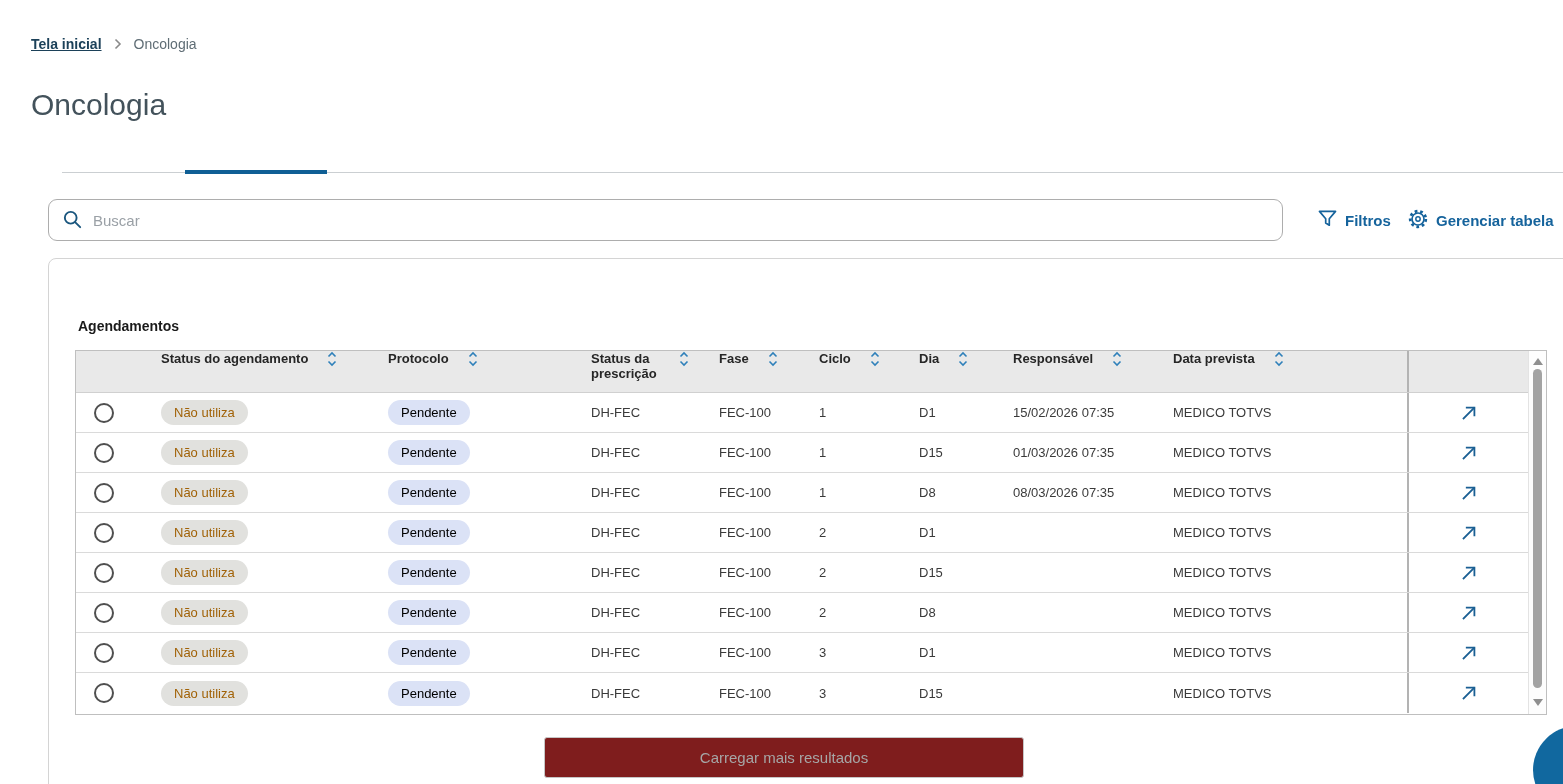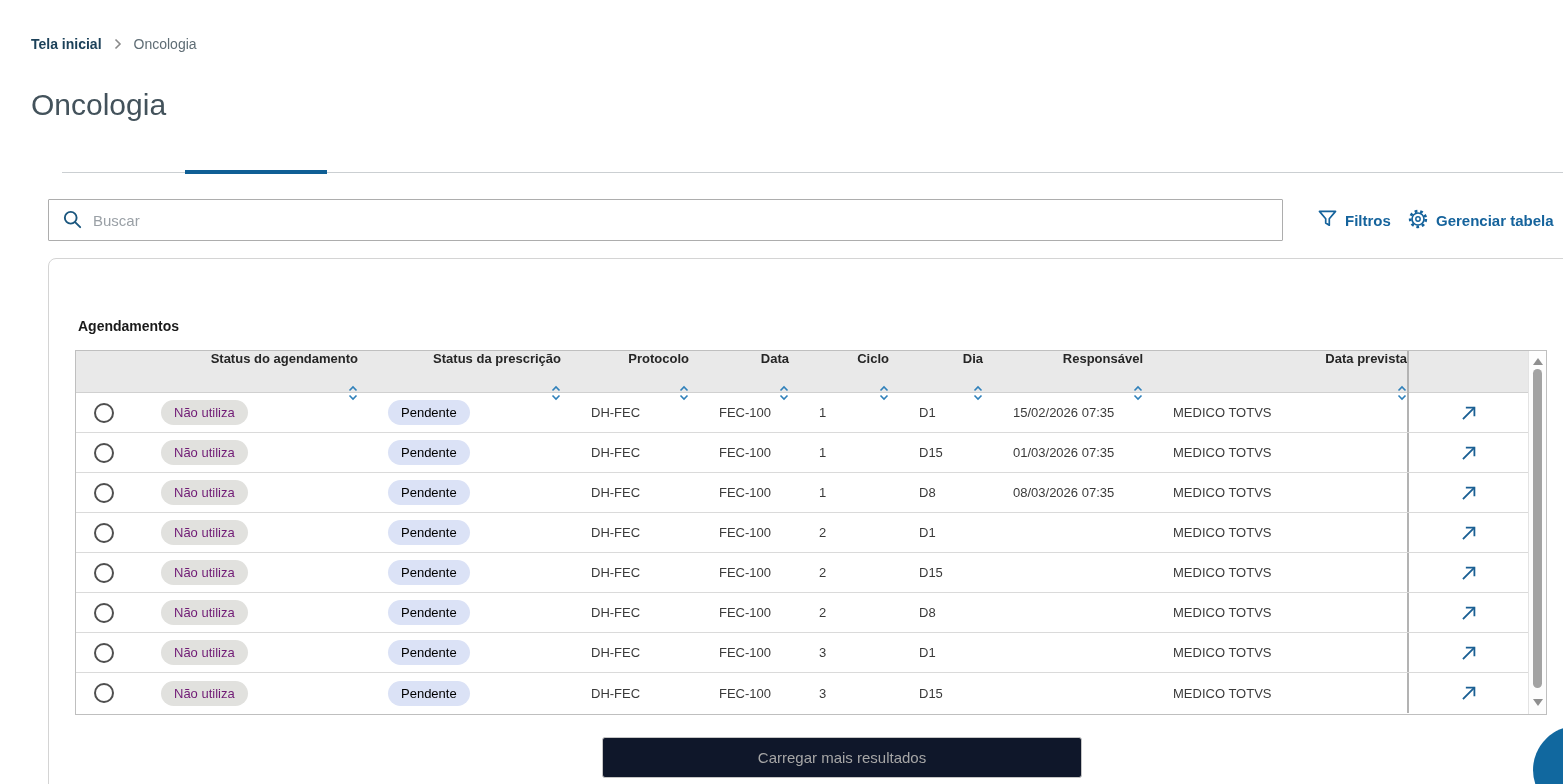--- a/index.html
+++ b/index.html
@@ -12,21 +12,21 @@
     color: #3a3a3a;
   }
 
   
   .breadcrumb {
     position: absolute; left: 31px; top: 36px;
     display: flex; align-items: center; gap: 12px;
     font-size: 14px;
   }
   .crumb-link {
-    color: #1c4159; font-weight: 700; cursor: pointer;
+    color: #1c4159; font-weight: 700; text-decoration: underline; cursor: pointer;
   }
   .crumb-sep svg { display: block; }
   .crumb-current { color: #5f6d75; }
 
   
   .page-title {
     position: absolute; left: 31px; top: 88px;
     font-size: 30px; font-weight: 400; color: #43525b;
   }
 
@@ -37,21 +37,21 @@
   }
   .tab-indicator {
     position: absolute; left: 185px; top: 170px;
     width: 142px; height: 4px; background: #0f5f95; cursor: pointer;
   }
 
   
   .search-wrap { position: absolute; left: 48px; top: 199px; width: 1235px; height: 42px; }
   .search-input {
     width: 100%; height: 100%;
-    border: 1px solid #adadad; border-radius: 1px;
+    border: 1px solid #adadad; border-radius: 9px;
     padding: 0 12px 0 44px;
     font-size: 15px; font-family: "Liberation Sans", sans-serif;
     color: #3a3a3a; outline: none; background: #fff;
   }
   .search-input::placeholder { color: #9aa0a6; }
   .search-icon { position: absolute; left: 14px; top: 10px; pointer-events: none; }
 
   .tool-btn {
     position: absolute; top: 206px; height: 28px;
     display: flex; align-items: center; gap: 8px;
@@ -83,25 +83,24 @@
   }
   .grid-row {
     display: grid;
     grid-template-columns: 55px 227px 203px 128px 100px 100px 94px 160px 264px 122px;
   }
   .thead {
     height: 42px; background: #e9e9e9;
     border-bottom: 1px solid #d0d0d0;
   }
   .th {
-    display: flex; align-items: flex-end; gap: 19px;
+    display: flex; align-items: flex-start; gap: 19px;
     padding-left: 30px;
     font-size: 13px; font-weight: 700; color: #262626;
     cursor: pointer;
-    flex-direction: column;
   }
   .th.c-empty { padding-left: 0; cursor: default; }
   .sort-icon { display: flex; cursor: pointer; }
   .sort-icon svg { display: block; }
 
   .trow { height: 40px; border-bottom: 1px solid #dadada; background: #fff; }
   .trow:last-child { border-bottom: none; }
   .cell {
     display: flex; align-items: center;
     padding-left: 30px;
@@ -114,21 +113,21 @@
 
   .radio {
     width: 20px; height: 20px; border-radius: 50%;
     border: 2px solid #4f4f4f; background: #fff; cursor: pointer;
   }
 
   .badge {
     display: inline-block; padding: 5px 13px; border-radius: 14px;
     font-size: 13px; line-height: 15px;
   }
-  .badge-gray { background: #e1e1de; color: #701a75; }
+  .badge-gray { background: #e1e1de; color: #a16207; }
   .badge-blue { background: #dbe2f6; color: #000000; }
 
   .open-btn { background: none; border: none; cursor: pointer; display: flex; }
 
   
   .vscroll {
     position: absolute; right: 0; top: 0; bottom: 0; width: 18px;
     background: #fdfdfd; border-left: 1px solid #e3e3e3;
   }
   .vscroll .arrow-box {
@@ -139,23 +138,23 @@
   .arrow-box.down { bottom: 4px; }
   .tri-up   { width: 0; height: 0; border-left: 5px solid transparent; border-right: 5px solid transparent; border-bottom: 7px solid #8f8f8f; }
   .tri-down { width: 0; height: 0; border-left: 5px solid transparent; border-right: 5px solid transparent; border-top: 7px solid #8f8f8f; }
   .vthumb {
     position: absolute; left: 4px; top: 18px; bottom: 26px; width: 9px;
     background: #a3a3a3; border-radius: 5px; cursor: grab;
   }
 
   
   .load-more {
-    position: absolute; left: 602px; top: 737px;
+    position: absolute; left: 544px; top: 737px;
     width: 480px; height: 41px;
-    background: #0f172a; border: 1px solid #c6c6c6; border-radius: 3px;
+    background: #7f1d1d; border: 1px solid #c6c6c6; border-radius: 3px;
     color: #a6a6a6; font-size: 15px;
     font-family: "Liberation Sans", sans-serif;
     cursor: pointer;
   }
   .fab {
     position: absolute; left: 1533px; top: 726px;
     width: 88px; height: 88px; border-radius: 50%;
     background: #11689f; border: none; cursor: pointer;
   }
 </style>
@@ -219,41 +218,41 @@
       <span>Status do agendamento</span>
       <span class="sort-icon">
         <svg width="10" height="16" viewBox="0 0 10 16" fill="none" stroke="#2f80ba" stroke-width="1.6">
             <polyline points="1.5,5.5 5,2 8.5,5.5"></polyline>
             <polyline points="1.5,10.5 5,14 8.5,10.5"></polyline>
           </svg>
       </span>
     </div>
 
     <div class="th">
+      <span>Protocolo</span>
+      <span class="sort-icon">
+        <svg width="10" height="16" viewBox="0 0 10 16" fill="none" stroke="#2f80ba" stroke-width="1.6">
+            <polyline points="1.5,5.5 5,2 8.5,5.5"></polyline>
+            <polyline points="1.5,10.5 5,14 8.5,10.5"></polyline>
+          </svg>
+      </span>
+    </div>
+
+    <div class="th">
       <span>Status da prescrição</span>
       <span class="sort-icon">
         <svg width="10" height="16" viewBox="0 0 10 16" fill="none" stroke="#2f80ba" stroke-width="1.6">
             <polyline points="1.5,5.5 5,2 8.5,5.5"></polyline>
             <polyline points="1.5,10.5 5,14 8.5,10.5"></polyline>
           </svg>
       </span>
     </div>
 
     <div class="th">
-      <span>Protocolo</span>
-      <span class="sort-icon">
-        <svg width="10" height="16" viewBox="0 0 10 16" fill="none" stroke="#2f80ba" stroke-width="1.6">
-            <polyline points="1.5,5.5 5,2 8.5,5.5"></polyline>
-            <polyline points="1.5,10.5 5,14 8.5,10.5"></polyline>
-          </svg>
-      </span>
-    </div>
-
-    <div class="th">
-      <span>Data</span>
+      <span>Fase</span>
       <span class="sort-icon">
         <svg width="10" height="16" viewBox="0 0 10 16" fill="none" stroke="#2f80ba" stroke-width="1.6">
             <polyline points="1.5,5.5 5,2 8.5,5.5"></polyline>
             <polyline points="1.5,10.5 5,14 8.5,10.5"></polyline>
           </svg>
       </span>
     </div>
 
     <div class="th">
       <span>Ciclo</span>

